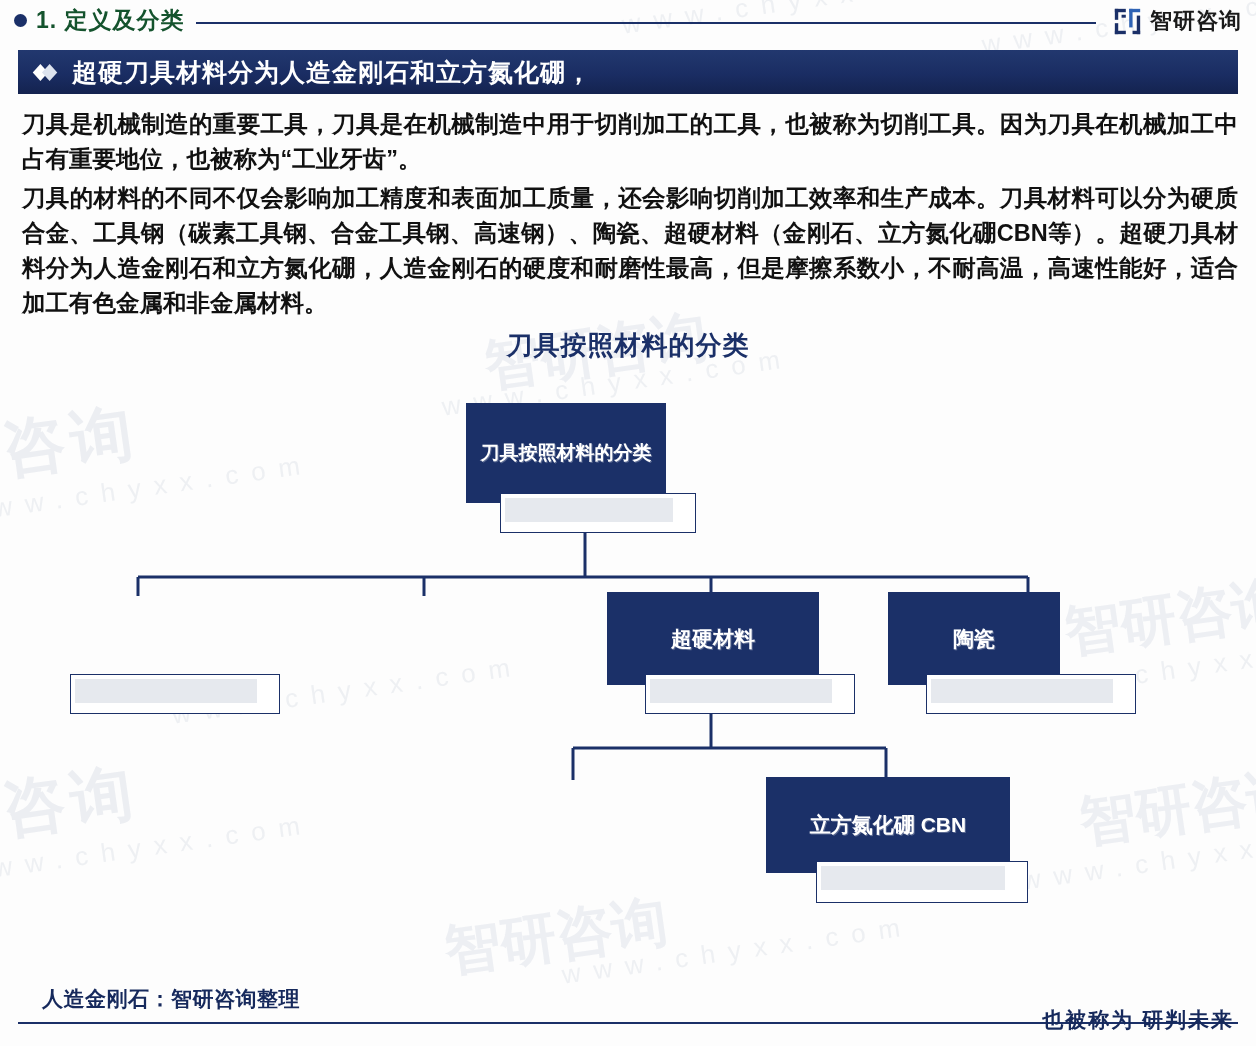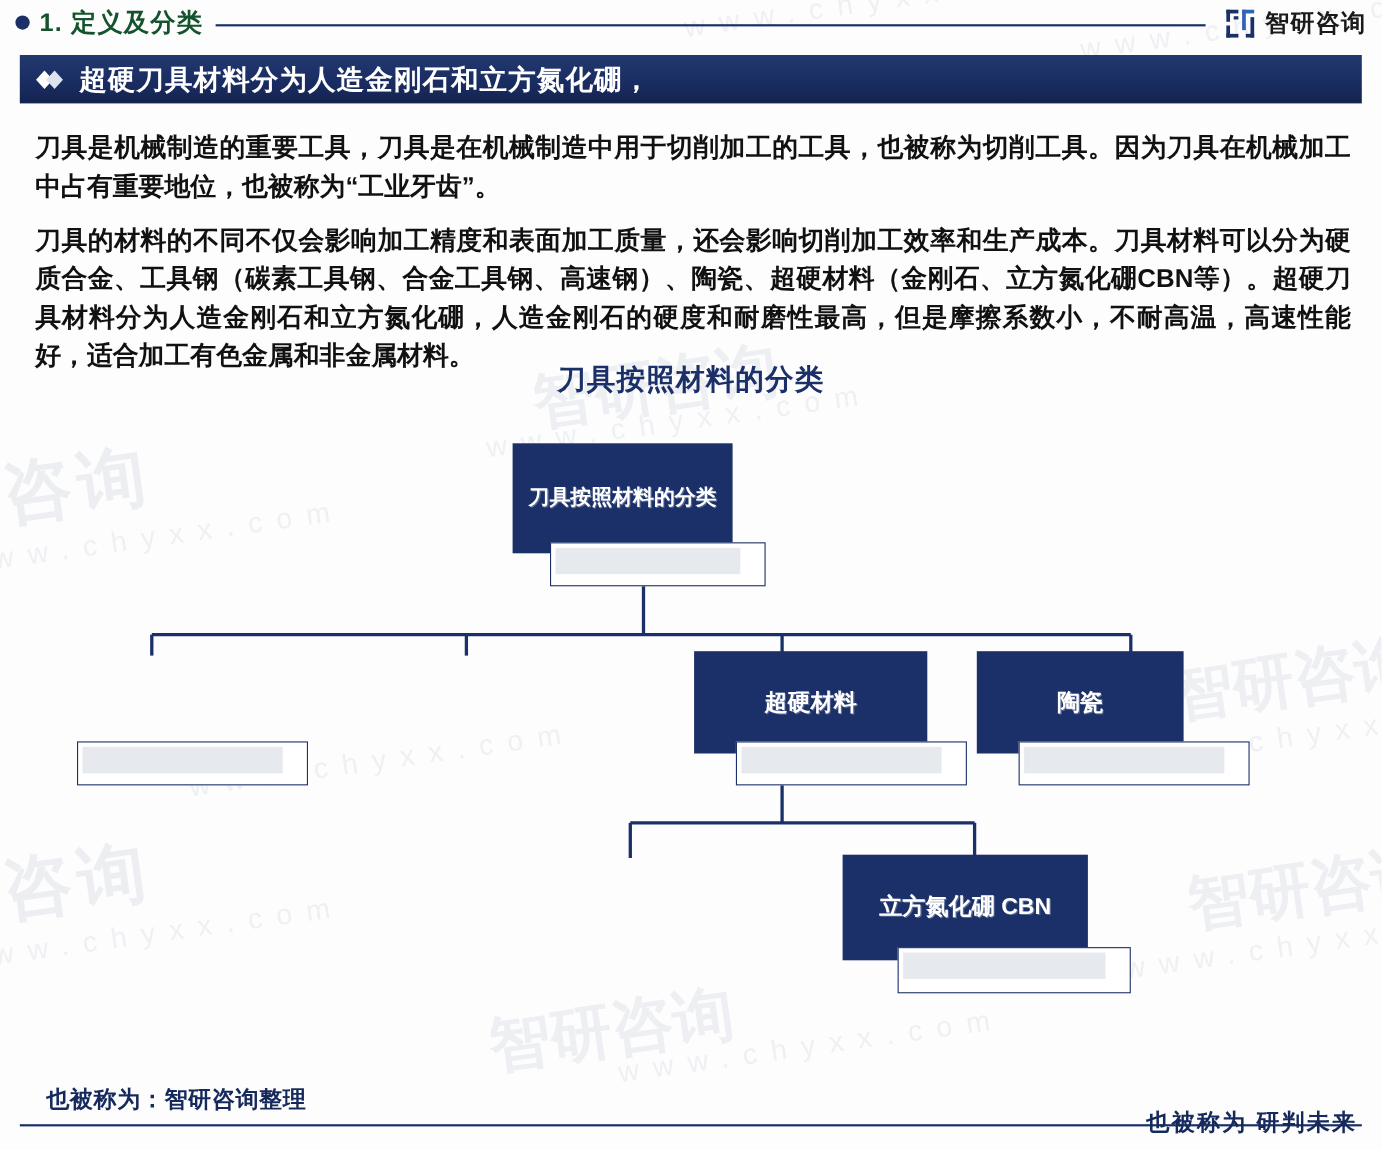--- a/index.html
+++ b/index.html
@@ -96,21 +96,21 @@
     left: 18px; top: 103px;
     width: 1224px;
     z-index: 5;
     color: #111111;
     font-size: 23.5px;
     font-weight: 700;
     line-height: 35px;
     letter-spacing: 0px;
     text-align: justify;
   }
-  .body-text p { margin: 14px; }
+  .body-text p { margin: 4px; }
 
   
   .chart-title {
     position: absolute;
     left: 0; top: 328px; width: 1256px;
     text-align: center;
     font-size: 26px; font-weight: 700; color: #1b3068;
     letter-spacing: 1px;
     z-index: 5;
   }
@@ -270,41 +270,41 @@
       <div class="box" style="width:200px; height:100px; font-size:19px;">刀具按照材料的分类</div>
     </div>
 
     <div class="node" style="left:32px; top:212px; width:248px; height:122px;">
       <div class="shadow" style="left:38px; top:82px; width:210px; height:40px;">
         <div class="fill"></div>
       </div>
     </div>
 
 
-    <div class="node" style="left:607px; top:212px; width:248px; height:122px;margin-left:24px;">
+    <div class="node" style="left:607px; top:212px; width:248px; height:122px;">
       <div class="shadow" style="left:38px; top:82px; width:210px; height:40px;">
         <div class="fill"></div>
       </div>
       <div class="box" style="width:212px; height:93px; font-size:21px;">超硬材料</div>
     </div>
 
     <div class="node" style="left:888px; top:212px; width:248px; height:122px;">
       <div class="shadow" style="left:38px; top:82px; width:210px; height:40px;">
         <div class="fill"></div>
       </div>
-      <div class="box" style="width:188px; height:93px; font-size:21px;">陶瓷</div>
+      <div class="box" style="width:172px; height:93px; font-size:21px;">陶瓷</div>
     </div>
 
 
     <div class="node" style="left:766px; top:397px; width:262px; height:126px;">
       <div class="shadow" style="left:50px; top:84px; width:212px; height:42px;">
         <div class="fill"></div>
       </div>
-      <div class="box" style="width:223px; height:96px; font-size:21px;">立方氮化硼 CBN</div>
-    </div>
-
-  </div>
-
-  <div class="footer-src">也被称为：智研咨询整理</div>
+      <div class="box" style="width:244px; height:96px; font-size:21px;">立方氮化硼 CBN</div>
+    </div>
+
+  </div>
+
+  <div class="footer-src">人造金刚石：智研咨询整理</div>
   <div class="footer-rule"></div>
   <div class="footer-slogan">也被称为 研判未来</div>
 
 </div>
 
 </body></html>

